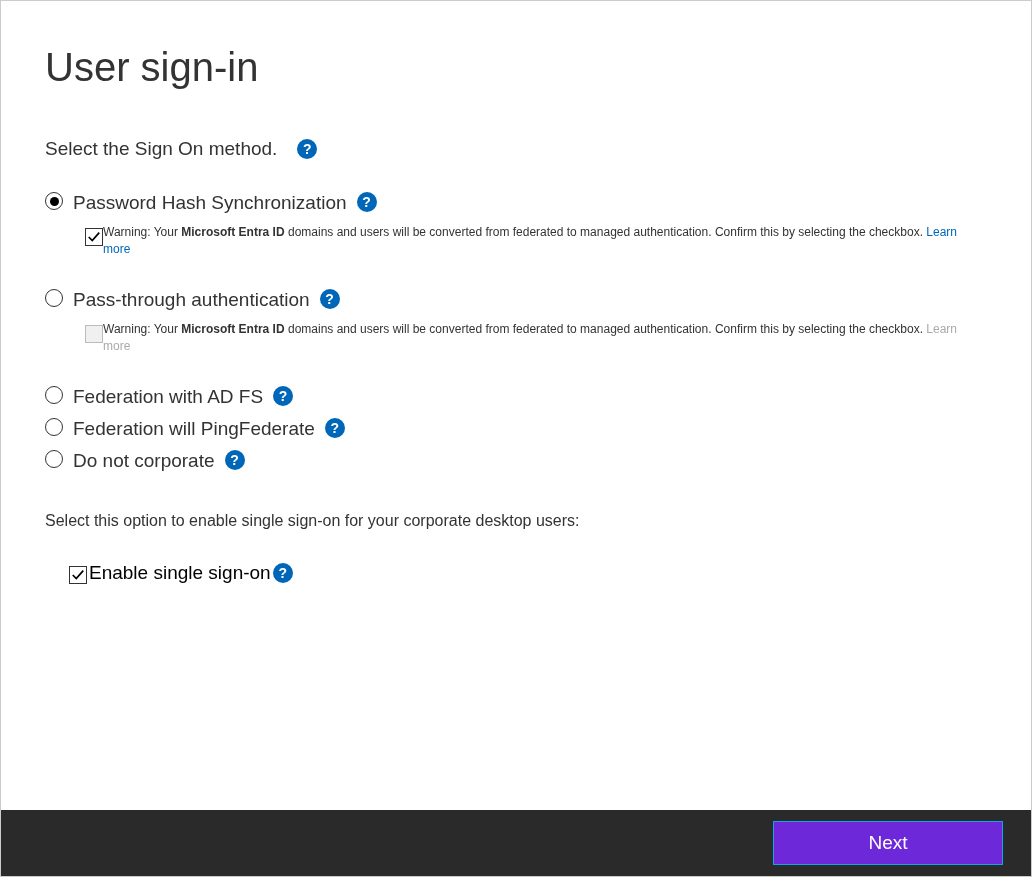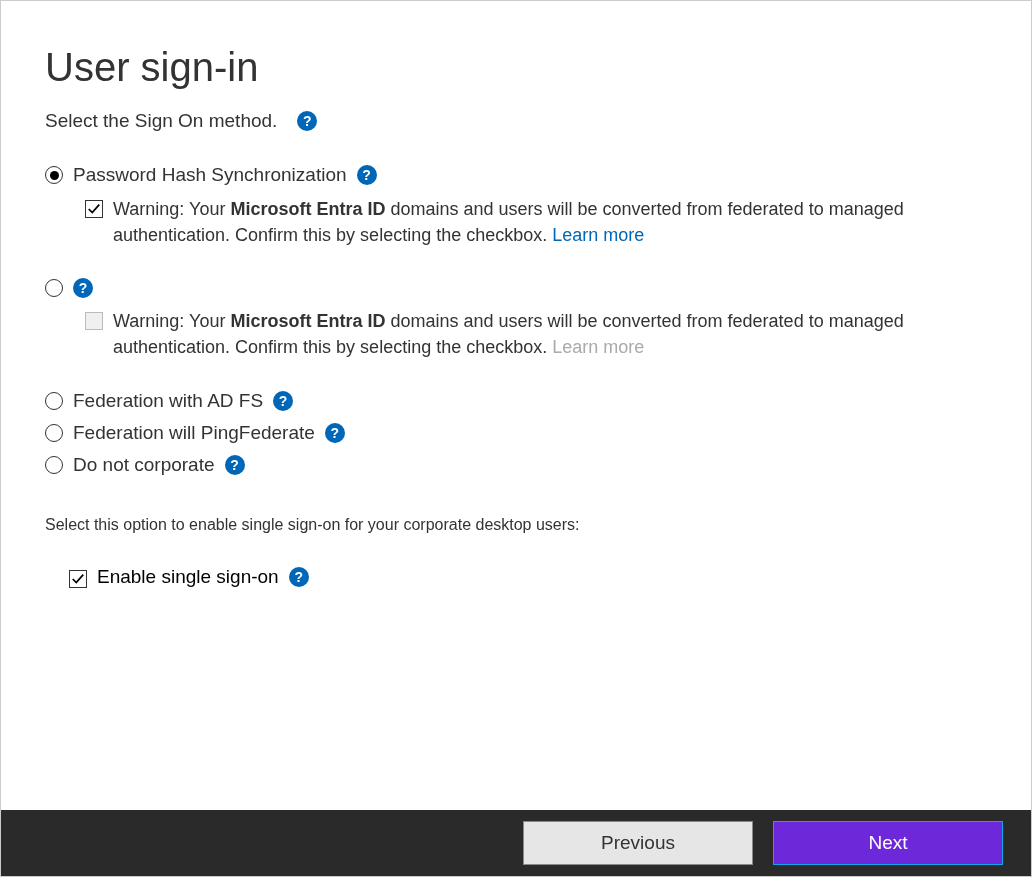--- a/index.html
+++ b/index.html
@@ -16,36 +16,36 @@
       position: relative;
       overflow: hidden;
     }
     .content {
       padding: 44px 44px 0 44px;
     }
     h1 {
       font-size: 40px;
       font-weight: 300;
       color: #333;
-      margin-bottom: 20px;
+      margin-bottom: 48px;
     }
     .prompt {
       font-size: 19px;
       color: #333;
       margin-bottom: 32px;
       display: flex;
       align-items: center;
       gap: 20px;
     }
     .option-group {
       margin-bottom: 30px;
     }
     .radio-row {
       display: flex;
-      align-items: center;
+      align-items: flex-start;
       gap: 10px;
       margin-bottom: 10px;
       font-size: 19px;
       color: #333;
     }
     .radio {
       width: 18px;
       height: 18px;
       border: 1.5px solid #333;
       border-radius: 50%;
@@ -61,22 +61,22 @@
       width: 9px;
       height: 9px;
       background: #000;
       border-radius: 50%;
       display: block;
     }
     .warning-block {
       margin-left: 40px;
       display: flex;
       align-items: flex-start;
-      gap: 10px;
-      font-size: 18px;
+      gap: 0;
+      font-size: 12px;
       color: #333;
       line-height: 1.45;
       margin-bottom: 22px;
     }
     .checkbox {
       width: 18px;
       height: 18px;
       border: 1.5px solid #333;
       display: inline-flex;
       align-items: center;
@@ -128,21 +128,21 @@
       margin-top: 12px;
     }
     .sso-prompt {
       font-size: 16px;
       color: #333;
       margin-bottom: 32px;
     }
     .sso-row {
       display: flex;
       align-items: center;
-      gap: 10px;
+      gap: 2px;
       font-size: 19px;
       padding-left: 24px;
     }
     .footer {
       position: absolute;
       bottom: 0;
       left: 0;
       width: 100%;
       height: 66px;
       background: #2a2a2a;
@@ -197,20 +197,21 @@
       </span>
       <div class="warning-text">
         <span>Warning: Your </span><span class="bold">Microsoft Entra ID</span><span> domains and users will be converted from federated to managed authentication. Confirm this by selecting the checkbox. </span><span class="learn-link">Learn more</span>
       </div>
     </div>
   </div>
 
   <div class="option-group">
     <div class="radio-row">
       <span class="radio"></span>
+      <span>Pass-through authentication</span>
       <span class="help-icon">?</span>
     </div>
     <div class="warning-block">
       <span class="checkbox disabled">
         
       </span>
       <div class="warning-text">
         <span>Warning: Your </span><span class="bold">Microsoft Entra ID</span><span> domains and users will be converted from federated to managed authentication. Confirm this by selecting the checkbox. </span><span class="learn-link disabled">Learn more</span>
       </div>
     </div>
@@ -242,15 +243,14 @@
             <path d="M2 8 L6 12 L14 3" stroke="#000" stroke-width="2" fill="none"></path>
           </svg>
       </span>
       <span>Enable single sign-on</span>
       <span class="help-icon">?</span>
     </div>
   </div>
 </div>
 
 <div class="footer">
-  <div class="btn btn-prev">Previous</div>
   <div class="btn btn-next">Next</div>
 </div>
 
 </body></html>

